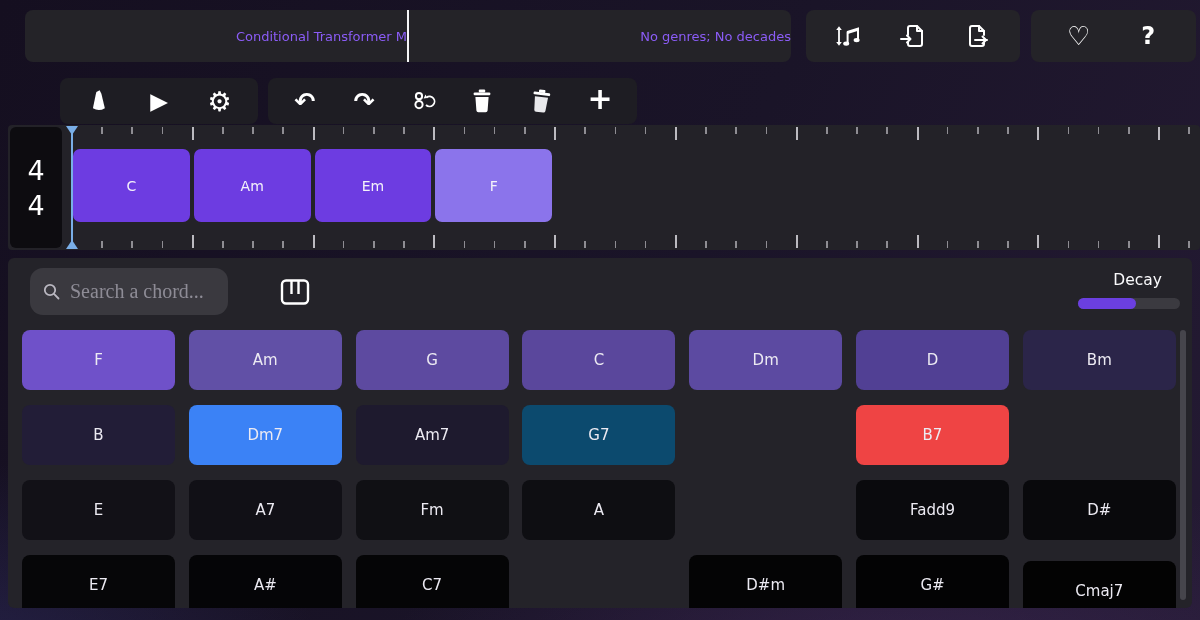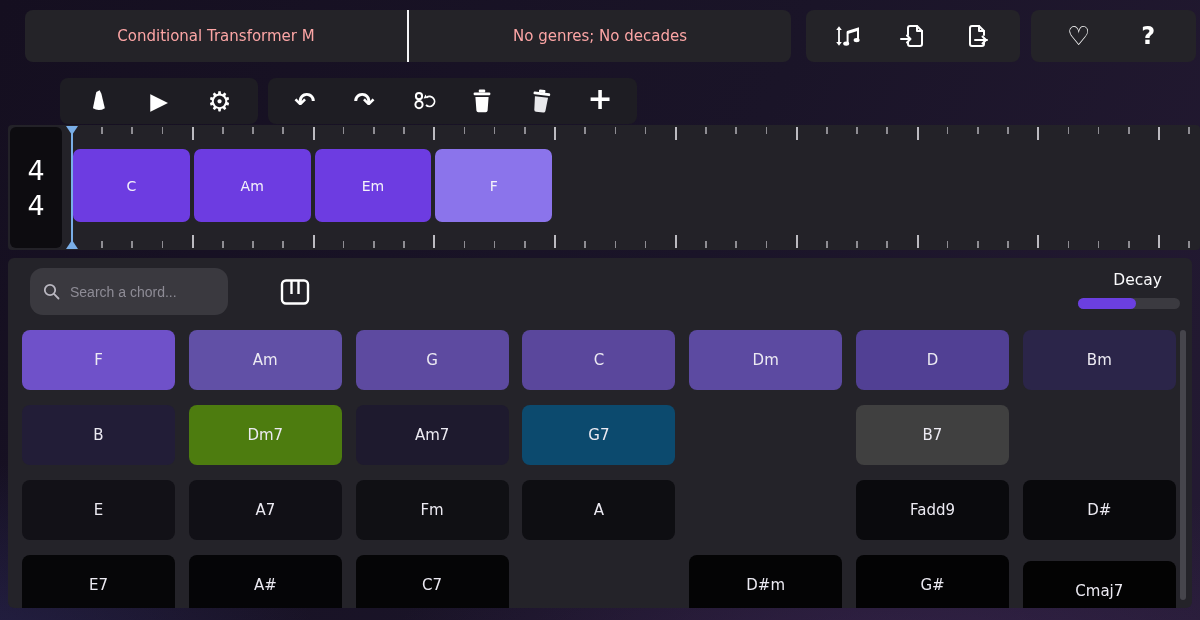--- a/index.html
+++ b/index.html
@@ -10,21 +10,21 @@
     background:
       radial-gradient(ellipse 900px 420px at 75% 115%, rgba(80,50,110,.45), rgba(0,0,0,0) 60%),
       radial-gradient(ellipse 700px 380px at -5% 108%, rgba(60,60,130,.40), rgba(0,0,0,0) 55%),
       linear-gradient(115deg,#150f20 0%,#1a1428 55%,#241a33 100%);
     position:relative;
   }
   .abs { position:absolute; }
 
   
   .topbar-main { left:25px; top:10px; width:766px; height:52px; background:#242328; border-radius:8px; display:flex; align-items:stretch; }
-  .topbar-cell { flex:1; display:flex; align-items:center; justify-content:center; font-size:15px; color:#fca5a5; cursor:default; }
+  .topbar-cell { flex:1; display:flex; align-items:center; justify-content:flex-end; font-size:13px; color:#8b5cf6; cursor:default; }
   .topbar-divider { width:2px; background:#f5f5f7; }
   .icon-group { background:#242328; border-radius:8px; display:flex; align-items:center; justify-content:space-evenly; }
   .icon-group.g1 { left:806px; top:10px; width:214px; height:52px; }
   .icon-group.g2 { left:1031px; top:10px; width:165px; height:52px; }
   .icon-btn { width:44px; height:44px; display:flex; align-items:center; justify-content:center; color:#fff; cursor:pointer; }
   .glyph { font-size:26px; line-height:1; color:#fff; }
   .glyph.q { font-size:24px; font-weight:700; }
 
   
   .toolbar { top:78px; height:46px; background:#1e1d23; border-radius:8px; display:flex; align-items:center; justify-content:space-evenly; }
@@ -49,21 +49,21 @@
   .lane { position:absolute; left:63px; top:24px; right:0; height:74px; }
   .tl-chord { position:absolute; top:0; height:73px; border-radius:7px; display:flex; align-items:center; justify-content:center; font-size:14px; color:#f4f2fa; cursor:pointer; }
   .playhead { position:absolute; left:63px; top:0; width:12px; height:125px; margin-left:-5px; pointer-events:auto; cursor:ew-resize; }
   .playhead .line { position:absolute; left:5px; top:1px; width:2px; height:123px; background:#79aee7; }
   .playhead .tri-t { position:absolute; left:0; top:1px; width:0; height:0; border-left:6px solid transparent; border-right:6px solid transparent; border-top:9px solid #79aee7; }
   .playhead .tri-b { position:absolute; left:0; bottom:1px; width:0; height:0; border-left:6px solid transparent; border-right:6px solid transparent; border-bottom:9px solid #79aee7; }
 
   
   .panel { left:8px; top:258px; width:1184px; height:350px; background:#242329; border-radius:6px; overflow:hidden; }
   .search-pill { position:absolute; left:22px; top:10px; width:198px; height:47px; background:#3a393f; border-radius:13px; display:flex; align-items:center; padding:0 12px; gap:9px; }
-  .search-pill input { background:transparent; border:none; outline:none; color:#22c55e; font-size:14px; width:140px; font-family:Liberation Sans, sans-serif; }
+  .search-pill input { background:transparent; border:none; outline:none; color:#22c55e; font-size:20px; width:140px; font-family:Liberation Serif, serif; }
   .search-pill input::placeholder { color:#8e8c96; }
   .piano-btn { position:absolute; left:270px; top:18px; width:34px; height:32px; display:flex; align-items:center; justify-content:center; cursor:pointer; color:#fff; }
   .decay-wrap { position:absolute; left:1060px; top:13px; width:112px; }
   .decay-label { text-align:right; font-size:15.5px; color:#fafafc; padding-right:18px; }
   .decay-slider { margin-top:9px; margin-left:10px; width:102px; height:11px; background:#3b3a40; border-radius:6px; position:relative; cursor:pointer; }
   .decay-fill { position:absolute; left:0; top:0; height:100%; border-radius:6px; }
   .grid { position:absolute; left:0; top:72px; width:100%; height:278px; }
   .chord-btn { position:absolute; width:153px; height:60px; border-radius:8px; display:flex; align-items:center; justify-content:center; font-size:15px; color:#eceaf2; cursor:pointer; }
   .vscroll { position:absolute; right:6px; top:72px; width:6px; height:270px; border-radius:3px; background:#46454c; }
 
@@ -309,24 +309,24 @@
   </div>
   <div class="grid" id="chord-grid">
       <div class="chord-btn" style="left: 14px; top: 0px; background: rgb(111, 81, 201);">F</div>
       <div class="chord-btn" style="left: 180.8px; top: 0px; background: rgb(97, 80, 166);">Am</div>
       <div class="chord-btn" style="left: 347.6px; top: 0px; background: rgb(93, 74, 160);">G</div>
       <div class="chord-btn" style="left: 514.4px; top: 0px; background: rgb(90, 71, 156);">C</div>
       <div class="chord-btn" style="left: 681.2px; top: 0px; background: rgb(92, 74, 161);">Dm</div>
       <div class="chord-btn" style="left: 848px; top: 0px; background: rgb(81, 64, 148);">D</div>
       <div class="chord-btn" style="left: 1014.8px; top: 0px; background: rgb(43, 37, 73);">Bm</div>
       <div class="chord-btn" style="left: 14px; top: 75px; background: rgb(34, 29, 55);">B</div>
-      <div class="chord-btn" style="left: 180.8px; top: 75px; background: #4d7c0f;">Dm7</div>
+      <div class="chord-btn" style="left: 180.8px; top: 75px; background: #3b82f6;">Dm7</div>
       <div class="chord-btn" style="left: 347.6px; top: 75px; background: rgb(30, 26, 46);">Am7</div>
       <div class="chord-btn" style="left: 514.4px; top: 75px; background: #0c4a6e;">G7</div>
-      <div class="chord-btn" style="left: 848px; top: 75px; background: #404040;">B7</div>
+      <div class="chord-btn" style="left: 848px; top: 75px; background: #ef4444;">B7</div>
       <div class="chord-btn" style="left: 14px; top: 150px; background: rgb(18, 17, 23);">E</div>
       <div class="chord-btn" style="left: 180.8px; top: 150px; background: rgb(17, 16, 22);">A7</div>
       <div class="chord-btn" style="left: 347.6px; top: 150px; background: rgb(16, 16, 20);">Fm</div>
       <div class="chord-btn" style="left: 514.4px; top: 150px; background: rgb(14, 14, 18);">A</div>
       <div class="chord-btn" style="left: 848px; top: 150px; background: rgb(10, 10, 13);">Fadd9</div>
       <div class="chord-btn" style="left: 1014.8px; top: 150px; background: rgb(9, 9, 12);">D#</div>
       <div class="chord-btn" style="left: 14px; top: 225px; background: rgb(6, 6, 8);">E7</div>
       <div class="chord-btn" style="left: 180.8px; top: 225px; background: rgb(5, 5, 7);">A#</div>
       <div class="chord-btn" style="left: 347.6px; top: 225px; background: rgb(5, 5, 6);">C7</div>
       <div class="chord-btn" style="left: 681.2px; top: 225px; background: rgb(4, 4, 5);">D#m</div>

